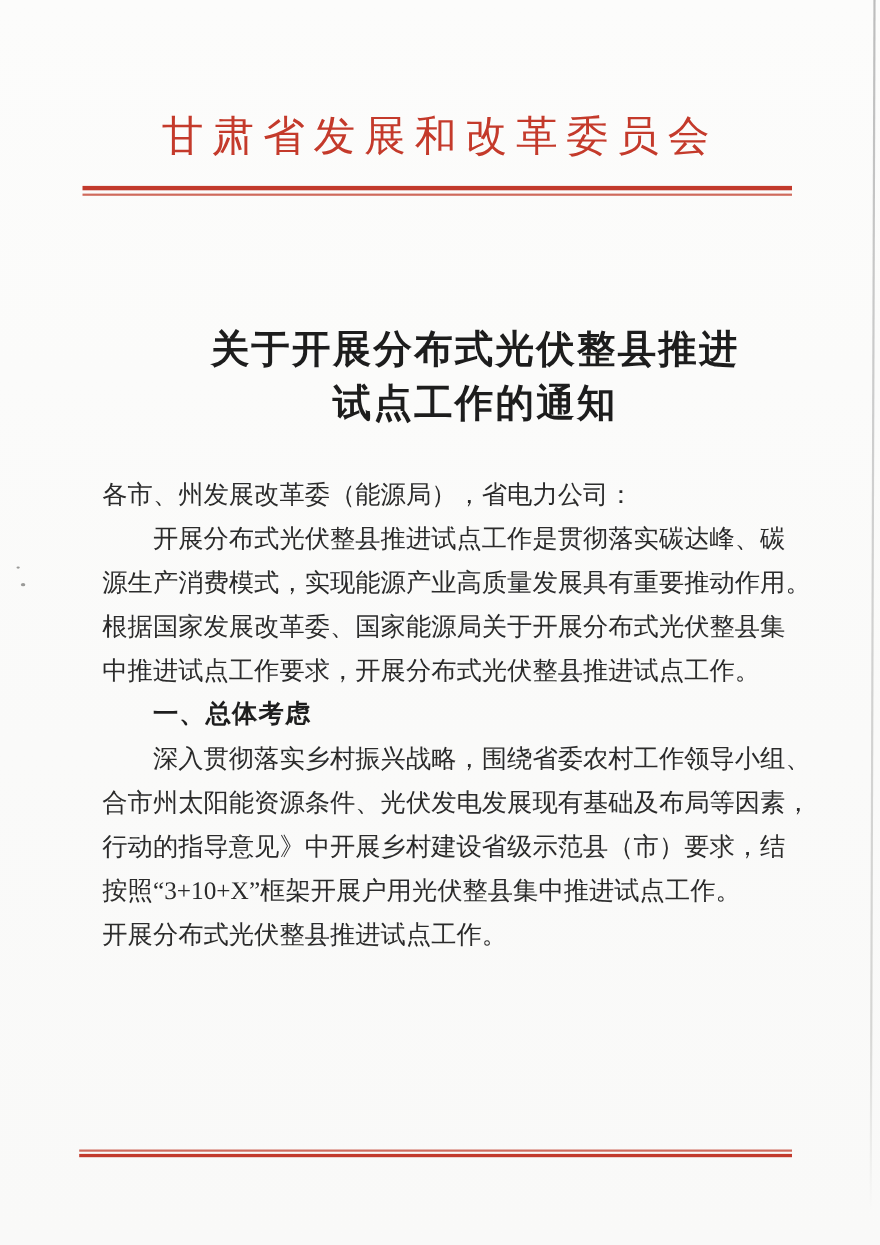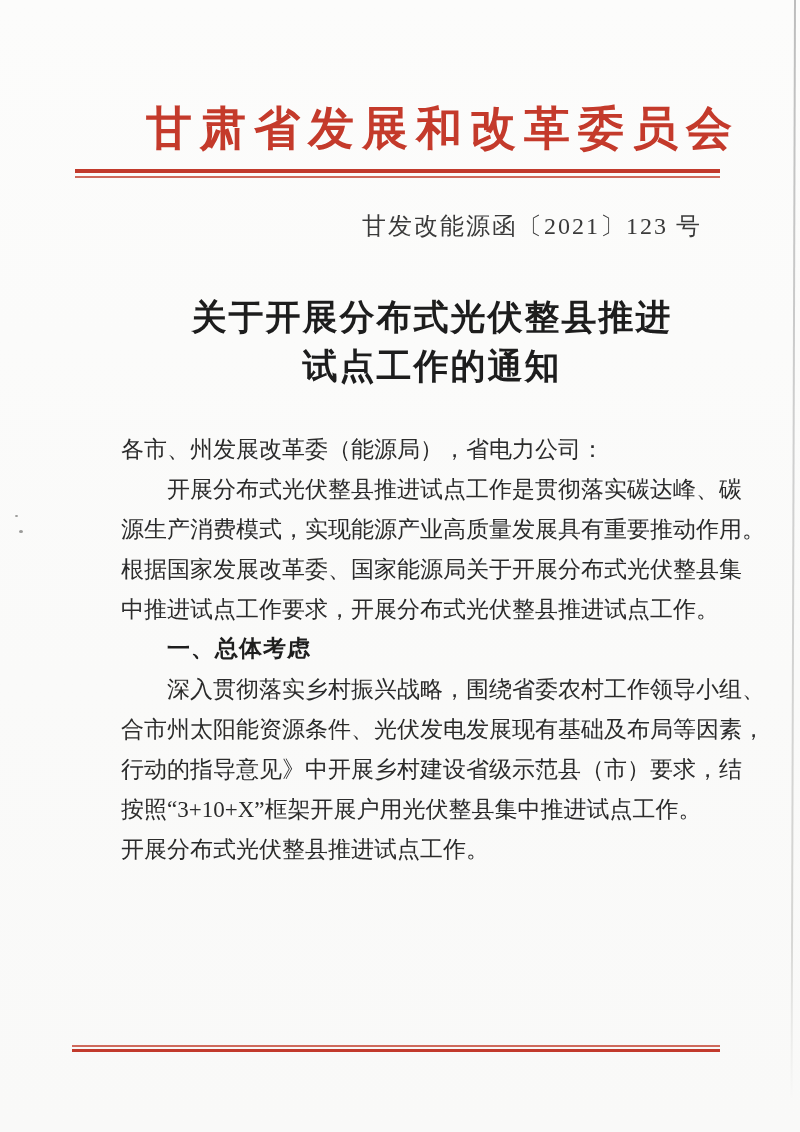--- a/index.html
+++ b/index.html
@@ -33,23 +33,23 @@
   .speck { position: absolute; background: #9a9a98; border-radius: 50%; }
   .speck-1 { left: 15px; top: 515px; width: 3px; height: 2px; }
   .speck-2 { left: 19px; top: 530px; width: 4px; height: 3px; }
 
   
   .org-name {
     position: absolute;
     top: 98px;
     left: 60px;
     width: 680px;
-    text-align: right;
-    font-size: 46px;
-    font-weight: bold;
+    text-align: center;
+    font-size: 38px;
+    font-weight: normal;
     letter-spacing: 8px;
     color: #c43a2b;
     white-space: nowrap;
   }
   .head-rule {
     position: absolute;
     top: 169px;
     left: 75px;
     width: 645px;
   }
@@ -86,21 +86,20 @@
     top: 430px;
     left: 93px;
     width: 640px;
     font-size: 23px;
     color: #2b2b2b;
     line-height: 40px;
   }
   .line {
     white-space: nowrap;
     height: 40px;
-    margin-left: 28px;
   }
   .line.indent { padding-left: 46px; }
   .line.heading {
     font-family: Liberation Mono, monospace;
     font-weight: bold;
     color: #1e1e1e;
     letter-spacing: 1px;
   }
 
   .foot-rule {
@@ -119,21 +118,20 @@
 <div class="page">
 
   <div class="org-name">甘肃省发展和改革委员会</div>
 
   <div class="head-rule">
     <div class="thick"></div>
     <div class="gap"></div>
     <div class="thin"></div>
   </div>
 
-  <div class="doc-number">甘发改能源函〔2021〕123 号</div>
 
   <div class="doc-title">
     <div>关于开展分布式光伏整县推进</div>
     <div>试点工作的通知</div>
   </div>
 
   <div class="body-text">
     <div class="line">各市、州发展改革委（能源局），省电力公司：</div>
     <div class="line indent">开展分布式光伏整县推进试点工作是贯彻落实碳达峰、碳</div>
     <div class="line">源生产消费模式，实现能源产业高质量发展具有重要推动作用。</div>

